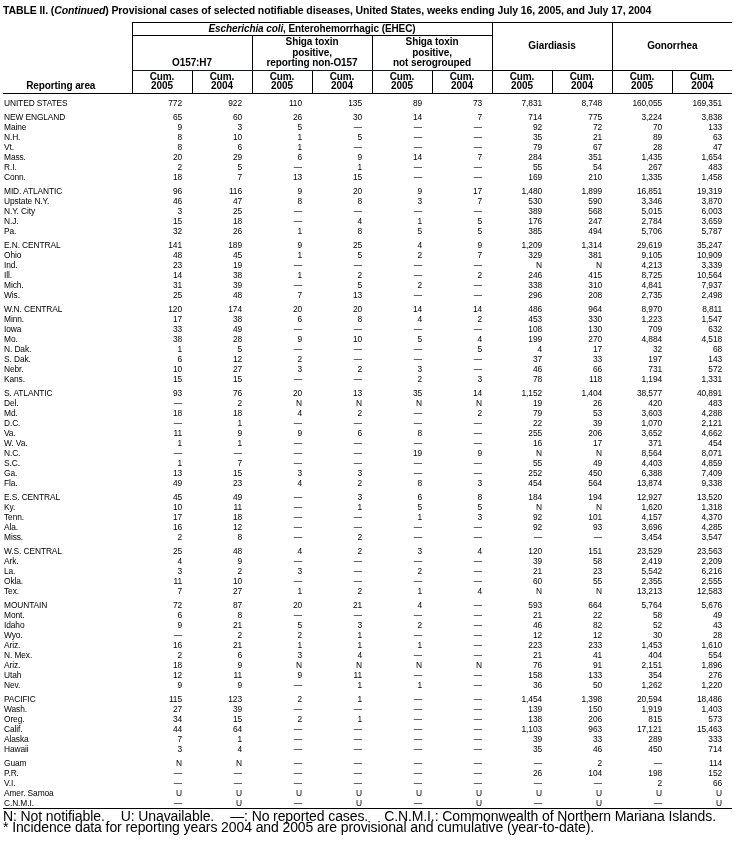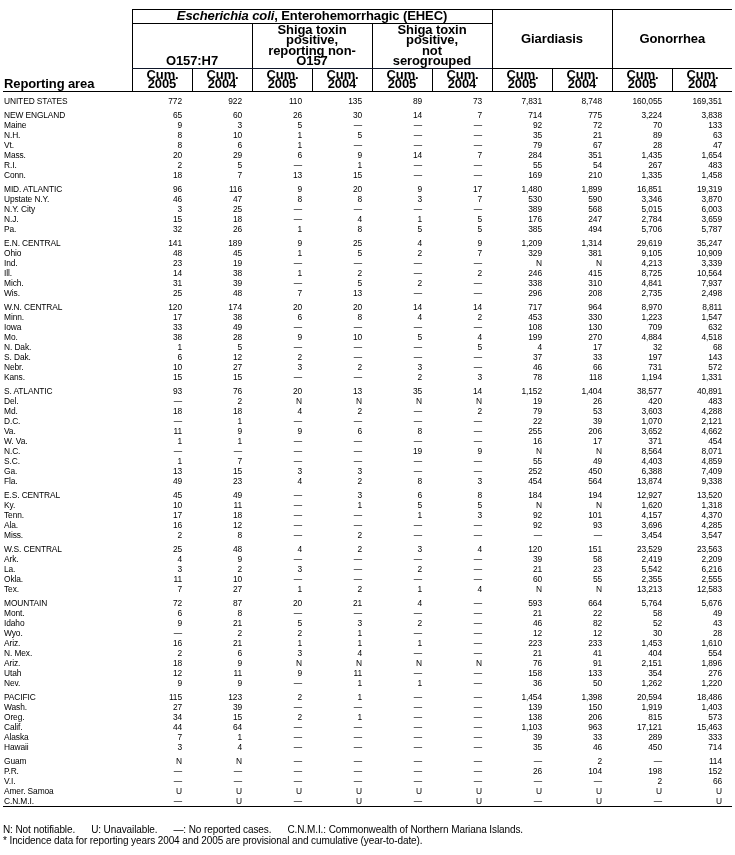--- a/index.html
+++ b/index.html
@@ -15,53 +15,54 @@
   }
   table {
     border-collapse: collapse; table-layout: fixed;
     width: 729px;
     border-bottom: 1.8px solid #000;
   }
   col.c-area { width: 129px; }
   col.c-val { width: 60px; }
 
   thead th {
-    font-size: 13px; font-weight: bold; line-height: 10.5px;
+    font-size: 10px; font-weight: bold; line-height: 10.5px;
     padding: 1px 14px; vertical-align: bottom; text-align: center;
   }
-  th.ra { text-align: left; vertical-align: bottom; padding-left: 1px;
+  th.ra { text-align: center; vertical-align: bottom; padding-left: 1px;
           border-bottom: 1.8px solid #000; }
   th.ehec { border-top: 1px solid #000; border-left: 1px solid #000;
             border-right: 1px solid #000; border-bottom: 1px solid #000; }
   th.grp2 { border-top: 1px solid #000; border-left: 1px solid #000;
             border-bottom: 1px solid #000; vertical-align: middle; text-align: center; }
   th.sub { border-bottom: 1px solid #0f172a; border-left: 1px solid #000; }
   th.sub-last { border-right: 1px solid #000; }
   th.cum { border-left: 1px solid #000; border-bottom: 1.8px solid #000;
            line-height: 9.5px; padding-bottom: 2px; }
 
   tbody td {
     font-size: 8.4px; line-height: 10px; padding: 0;
     white-space: nowrap; overflow: hidden;
   }
   tbody td.area { text-align: left; padding-left: 1px; }
   tbody td.val  { text-align: right; padding-right: 10px; }
   tbody tr.section-start td { padding-top: 4px; }
 
-  .footnotes { width: 729px; margin-top: 17px; font-size: 10px; line-height: 11px; }
+  .footnotes { width: 729px; margin-top: 2px; font-size: 14px; line-height: 11px; }
   .legend-line { display: flex; gap: 16px; }
   .note-line { margin-top: 0px; }
   i { font-style: italic; }
 </style>
 </head>
 <body>
 
 <div class="page">
 
   <div class="title">
+    <div><span>TABLE II. (</span><i>Continued</i><span>) Provisional cases of selected notifiable diseases, United States, weeks ending July 16, 2005, and July 17, 2004</span></div>
   </div>
 
   <table>
     <colgroup>
       <col class="c-area">
       <col class="c-val">
         <col class="c-val">
         <col class="c-val">
         <col class="c-val">
         <col class="c-val">
@@ -384,21 +385,21 @@
           <td class="val">2,498</td>
         </tr>
         <tr class="section-start">
           <td class="area">W.N. CENTRAL</td>
           <td class="val">120</td>
           <td class="val">174</td>
           <td class="val">20</td>
           <td class="val">20</td>
           <td class="val">14</td>
           <td class="val">14</td>
-          <td class="val">717</td>
+          <td class="val">486</td>
           <td class="val">964</td>
           <td class="val">8,970</td>
           <td class="val">8,811</td>
         </tr>
         <tr>
           <td class="area">Minn.</td>
           <td class="val">17</td>
           <td class="val">38</td>
           <td class="val">6</td>
           <td class="val">8</td>

